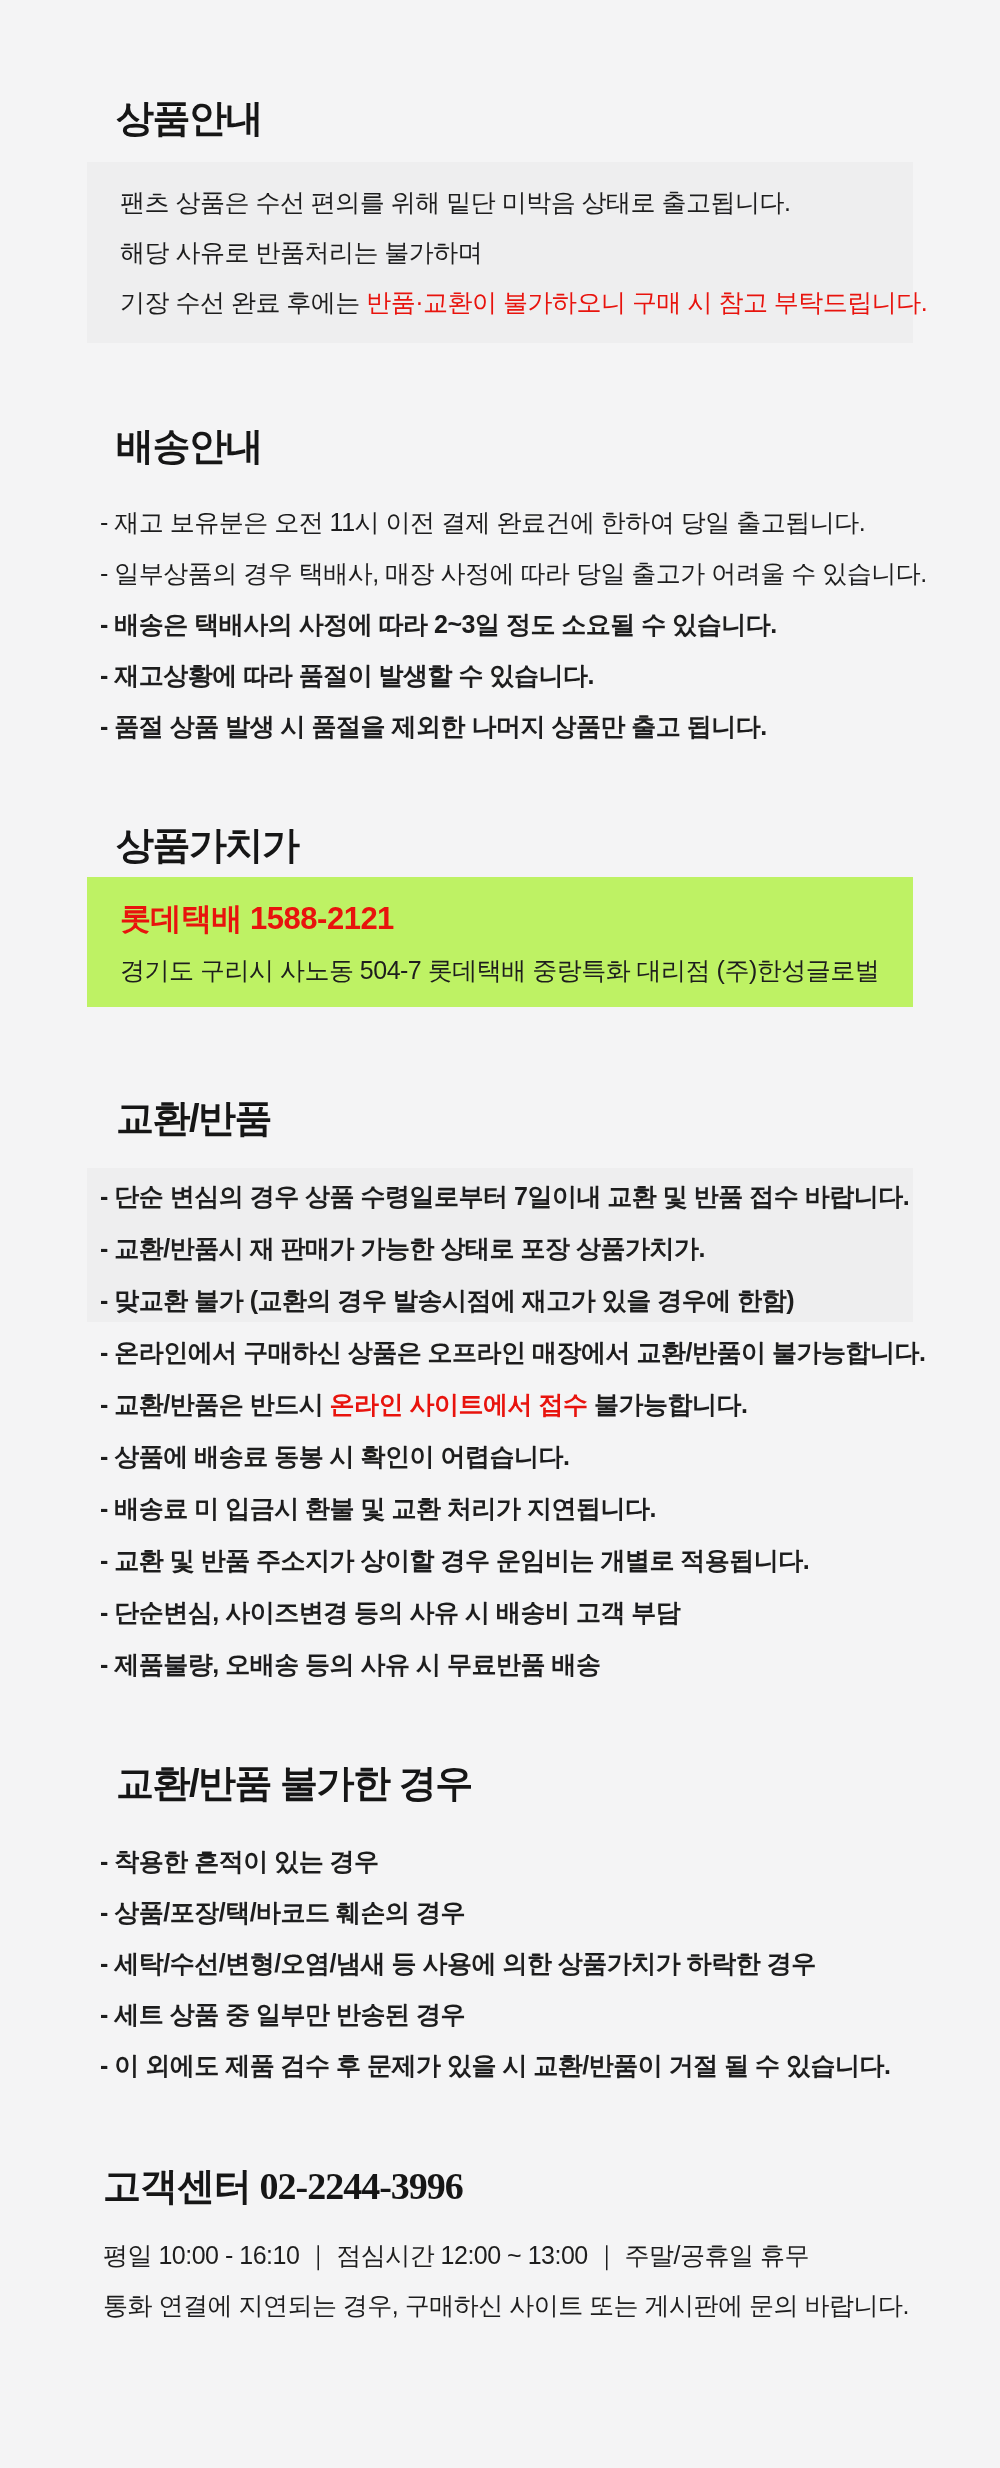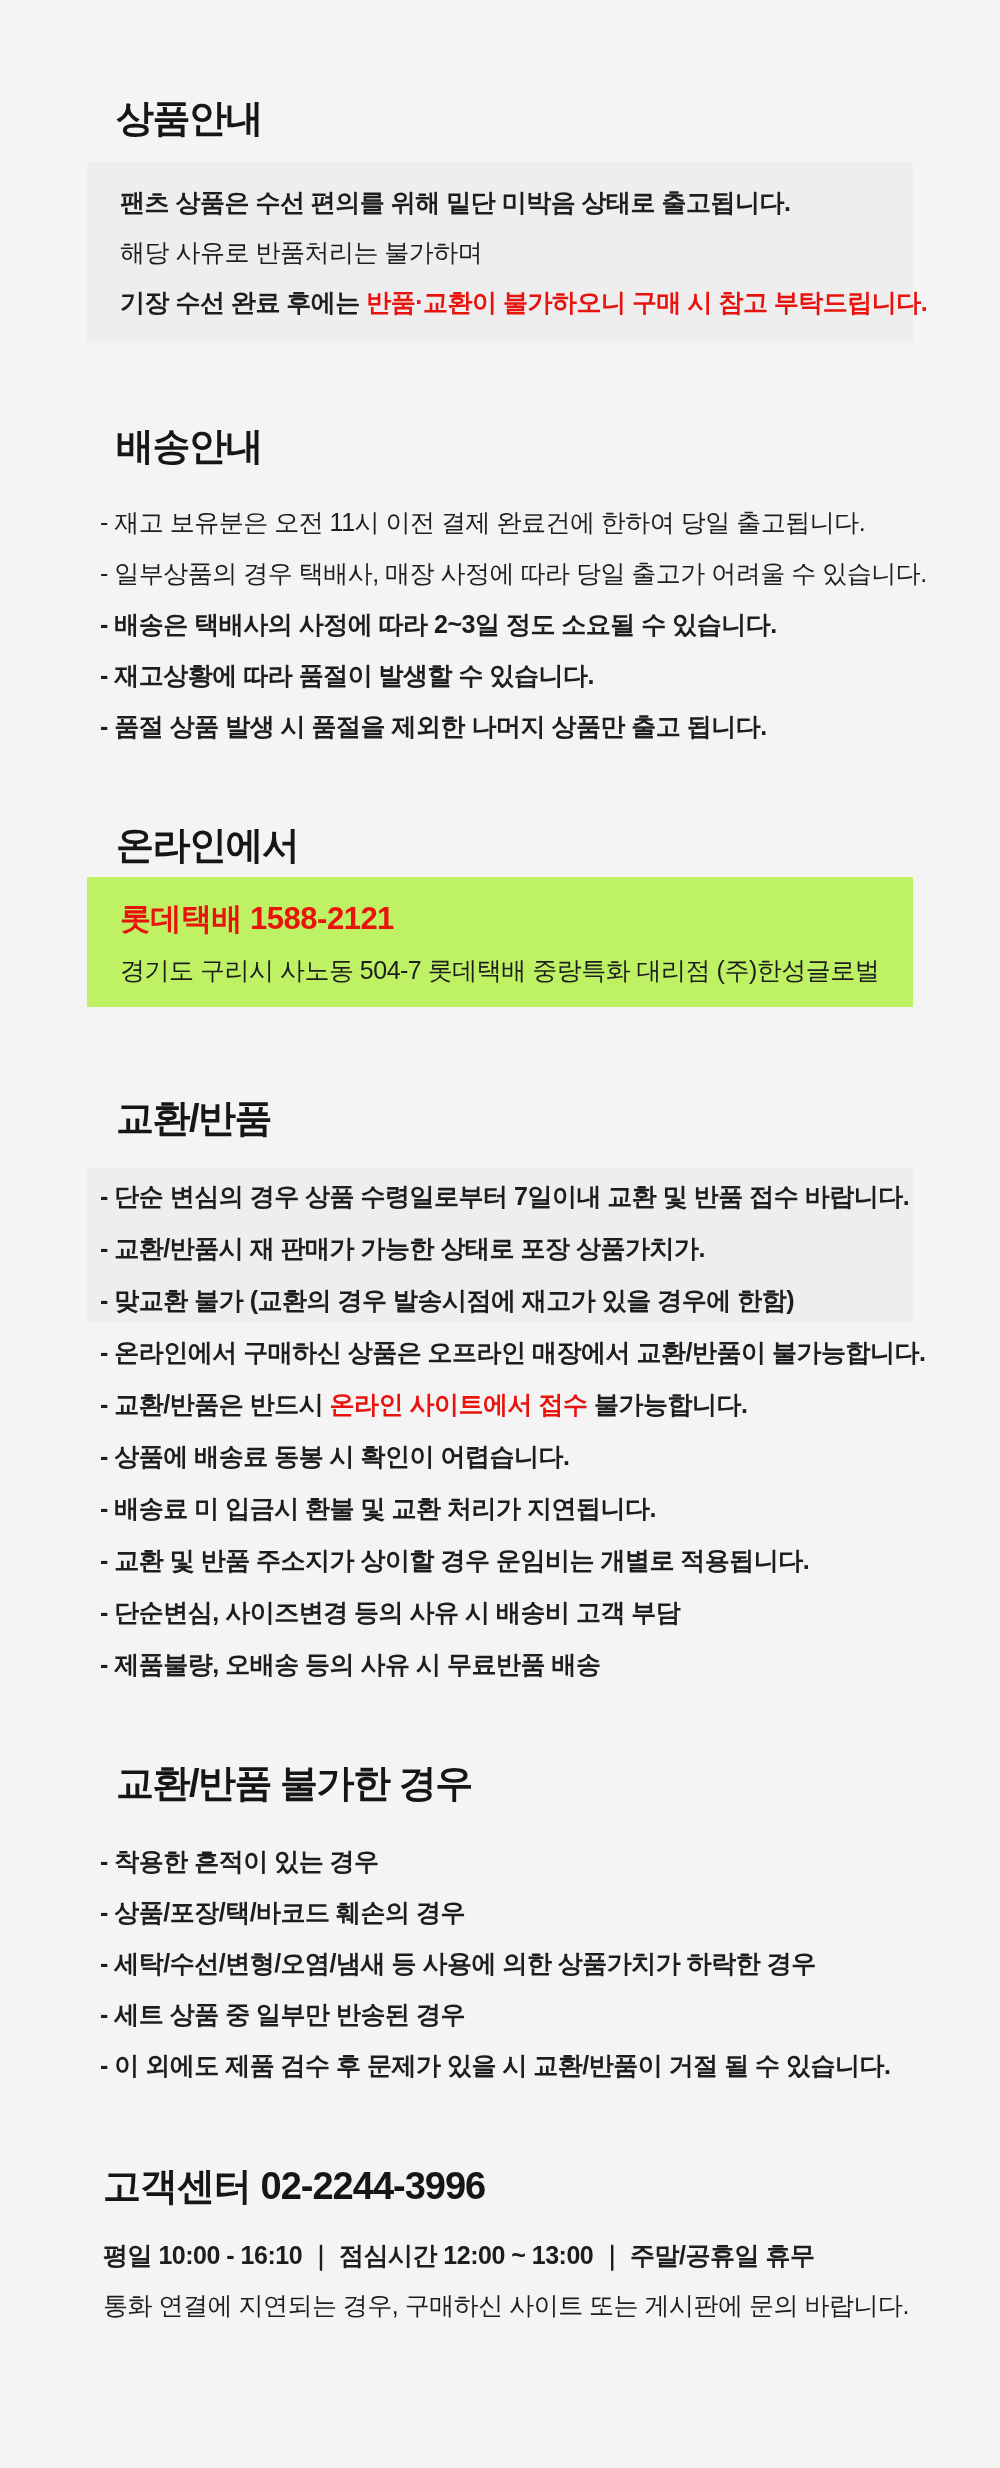--- a/index.html
+++ b/index.html
@@ -14,38 +14,38 @@
     font-size:38px; line-height:48px; font-weight:800;
     letter-spacing:-1.5px; color:#161616; white-space:nowrap;
   }
   .panel { position:absolute; left:87px; width:826px; }
   .panel-dark { background:#eeeeef; }
   .panel-light { background:#bef264; }
   .line {
     font-size:25px; line-height:50px; letter-spacing:-0.5px;
     white-space:nowrap; color:#1d1d1d;
   }
-  .b { font-weight:700; }
+  .b { font-weight:400; }
   .red { color:#e8130d; }
   .list { position:absolute; left:100px; }
   .list .line { line-height:51px; font-weight:700; }
   .list.lh52 .line { line-height:52px; }
   .list .line.rg { font-weight:400; }
   .box1 { top:162px; height:181px; padding:15px 20px 0 33px; }
   .box3 { top:877px; height:130px; padding:20px 0 0 33px; }
   .courier {
     font-size:31px; line-height:44px; font-weight:800;
     letter-spacing:-0.5px; color:#e8130d; white-space:nowrap;
   }
   .address { font-size:25px; line-height:46px; margin-top:6px; letter-spacing:-0.5px; white-space:nowrap; }
   .highlight-box { top:1168px; height:154px; }
   .cc-title {
     position:absolute; left:103px; top:2162px;
     font-size:38px; line-height:48px; font-weight:800;
-    letter-spacing:-1px; color:#161616; white-space:nowrap;
+    letter-spacing:-1px; color:#161616; white-space:nowrap;font-family:Liberation Serif, serif;
   }
   .cc-hours { position:absolute; left:103px; top:2230px; }
   .cc-note  { position:absolute; left:103px; top:2280px; }
 </style>
 </head>
 <body>
 
 <div class="page">
 
   <h2 class="sec-title" style="top:94px">상품안내</h2>
@@ -57,21 +57,21 @@
 
   <h2 class="sec-title" style="top:422px">배송안내</h2>
   <div class="list" style="top:497px">
     <p class="line rg">- 재고 보유분은 오전 11시 이전 결제 완료건에 한하여 당일 출고됩니다.</p>
     <p class="line rg">- 일부상품의 경우 택배사, 매장 사정에 따라 당일 출고가 어려울 수 있습니다.</p>
     <p class="line">- 배송은 택배사의 사정에 따라 2~3일 정도 소요될 수 있습니다.</p>
     <p class="line">- 재고상황에 따라 품절이 발생할 수 있습니다.</p>
     <p class="line">- 품절 상품 발생 시 품절을 제외한 나머지 상품만 출고 됩니다.</p>
   </div>
 
-  <h2 class="sec-title" style="top:821px">온라인에서</h2>
+  <h2 class="sec-title" style="top:821px">상품가치가</h2>
   <div class="panel panel-light box3">
     <p class="courier">롯데택배 1588-2121</p>
     <p class="address">경기도 구리시 사노동 504-7 롯데택배 중랑특화 대리점 (주)한성글로벌</p>
   </div>
 
   <h2 class="sec-title" style="top:1094px">교환/반품</h2>
   <div class="panel panel-dark highlight-box"></div>
   <div class="list lh52" style="top:1170px">
     <p class="line">- 단순 변심의 경우 상품 수령일로부터 7일이내 교환 및 반품 접수 바랍니다.</p>
     <p class="line">- 교환/반품시 재 판매가 가능한 상태로 포장 상품가치가.</p>

